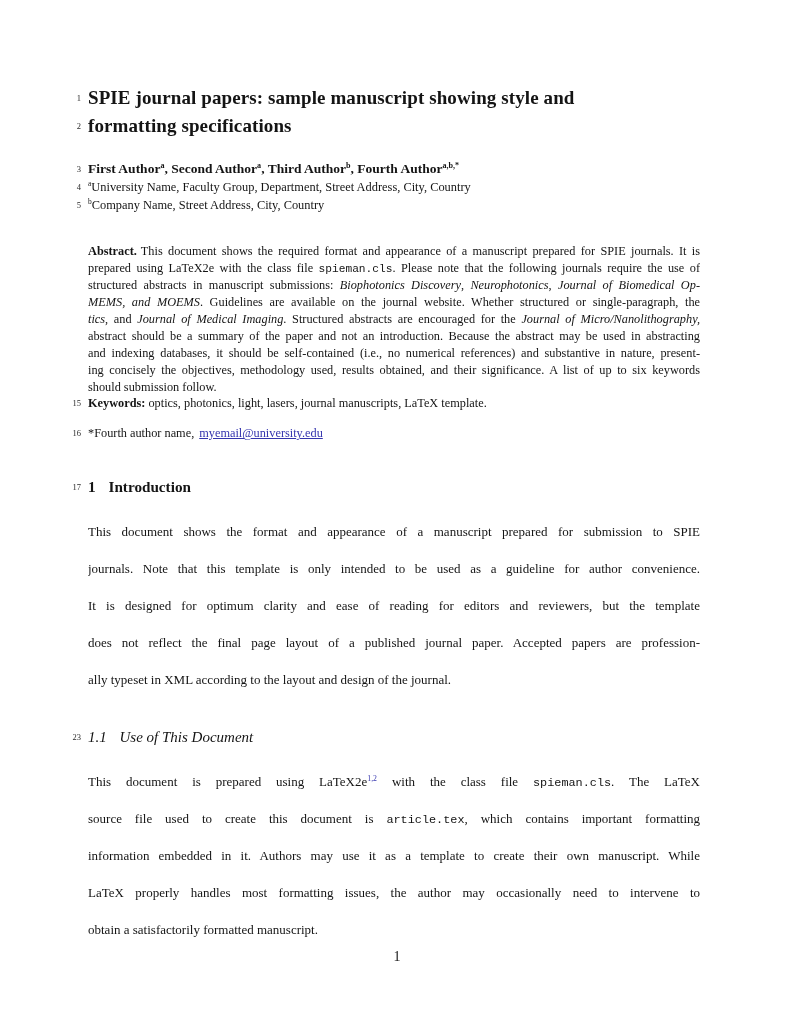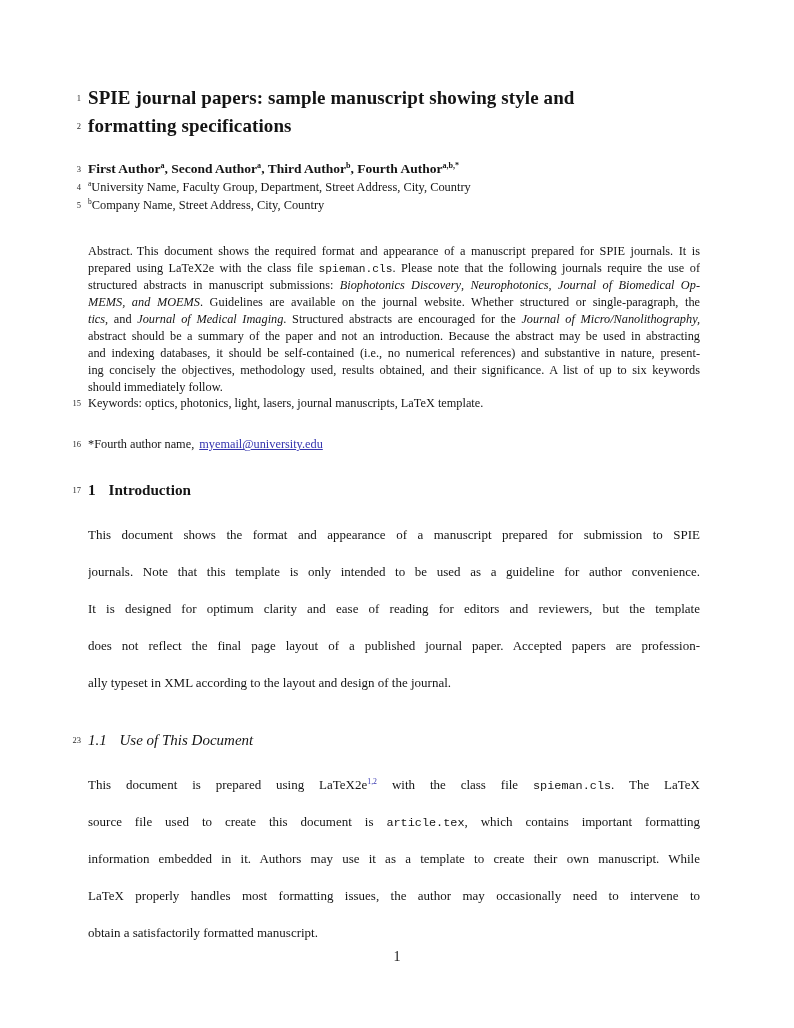--- a/index.html
+++ b/index.html
@@ -11,37 +11,37 @@
   }
   .doc { position:absolute; left:88px; top:0; width:612px; }
   .docline { position:relative; }
   .lineno {
     position:absolute; left:-27px; width:20px; text-align:right;
     font-size:8.5px; color:#2a2a2a; line-height:inherit; font-weight:normal;
     font-style:normal;
   }
   .linetext { display:block; }
   .justify .linetext { text-align:justify; text-align-last:justify; text-justify:inter-word; }
-  .seg.bold { font-weight:normal; }
+  .seg.bold { font-weight:bold; }
   .seg.italic { font-style:italic; }
   .seg.mono { font-family:"Liberation Mono", monospace; font-size:91%; }
   .seg.sup { vertical-align:super; font-size:60%; line-height:0; }
   .seg.suplink { vertical-align:super; font-size:60%; line-height:0; color:var(--link); text-decoration:none;font-family:Liberation Serif, serif; }
   .seg.link { color:var(--link); text-decoration:underline; margin-left:5px; }
   .seg.secnum { margin-right:0.85em; }
 
   .title-block { padding-top:84px; font-size:19px; font-weight:bold; line-height:28px; letter-spacing:0.1px; }
   .authors-block { margin-top:20px; font-size:13.5px; font-weight:bold; line-height:18px; }
   .affiliations-block { font-size:12.4px; line-height:18.2px; }
   .abstract-block { margin-top:29px; font-size:12.3px; line-height:16.9px; }
   .abstract-block .docline { height:16.9px; overflow:hidden; }
   .abstract-block .seg.bold { margin-right:4px; }
   .keywords-block { font-size:12.3px; line-height:17px; }
-  .email-block { margin-top:24px; font-size:12.3px; line-height:17px; }
-  .section-heading { margin-top:26px; font-size:15.2px; font-weight:bold; line-height:22px;font-family:Liberation Serif, serif; }
+  .email-block { margin-top:13px; font-size:12.3px; line-height:17px; }
+  .section-heading { margin-top:34px; font-size:15.2px; font-weight:bold; line-height:22px;font-family:Liberation Serif, serif; }
   .subsection-heading { margin-top:28px; font-size:15px; font-style:italic; line-height:22px; }
   .body-block { margin-top:16px; font-size:13px; line-height:36.8px; }
   .body-block .docline { height:36.8px; overflow:hidden; }
   .footer { position:absolute; top:949px; left:0; width:100%; text-align:center; font-size:14px; color:#141414; }
 </style>
 </head>
 <body>
 
 <div class="page">
   <div class="doc" id="doc">
@@ -90,21 +90,21 @@
         <div class="docline justify">
           <span class="linetext"><span class="seg plain">abstract should be a summary of the paper and not an introduction. Because the abstract may be used in abstracting</span></span>
         </div>
         <div class="docline justify">
           <span class="linetext"><span class="seg plain">and indexing databases, it should be self-contained (i.e., no numerical references) and substantive in nature, present-</span></span>
         </div>
         <div class="docline justify">
           <span class="linetext"><span class="seg plain">ing concisely the objectives, methodology used, results obtained, and their significance. A list of up to six keywords</span></span>
         </div>
         <div class="docline">
-          <span class="linetext"><span class="seg plain">should immediately follow.</span></span>
+          <span class="linetext"><span class="seg plain">should submission follow.</span></span>
         </div>
       </section>
       <section class="block keywords-block">
         <div class="docline">
           <span class="lineno">15</span>
           <span class="linetext"><span class="seg bold">Keywords:</span><span class="seg plain"> optics, photonics, light, lasers, journal manuscripts, LaTeX template.</span></span>
         </div>
       </section>
       <section class="block email-block">
         <div class="docline">

